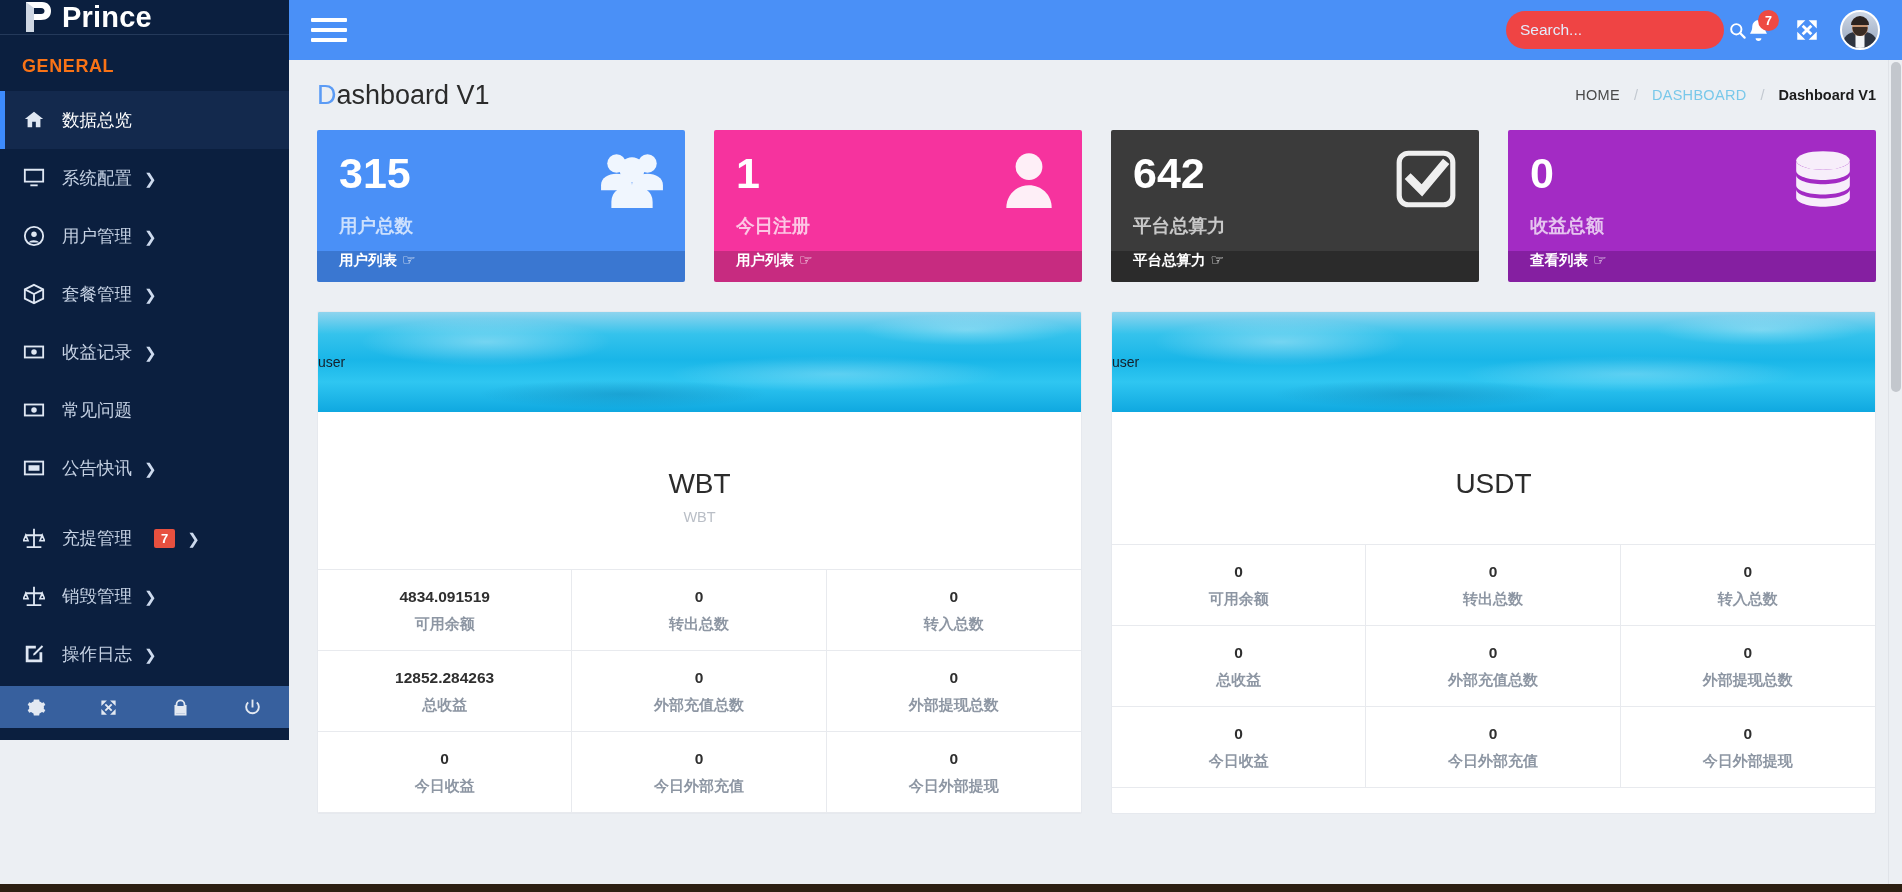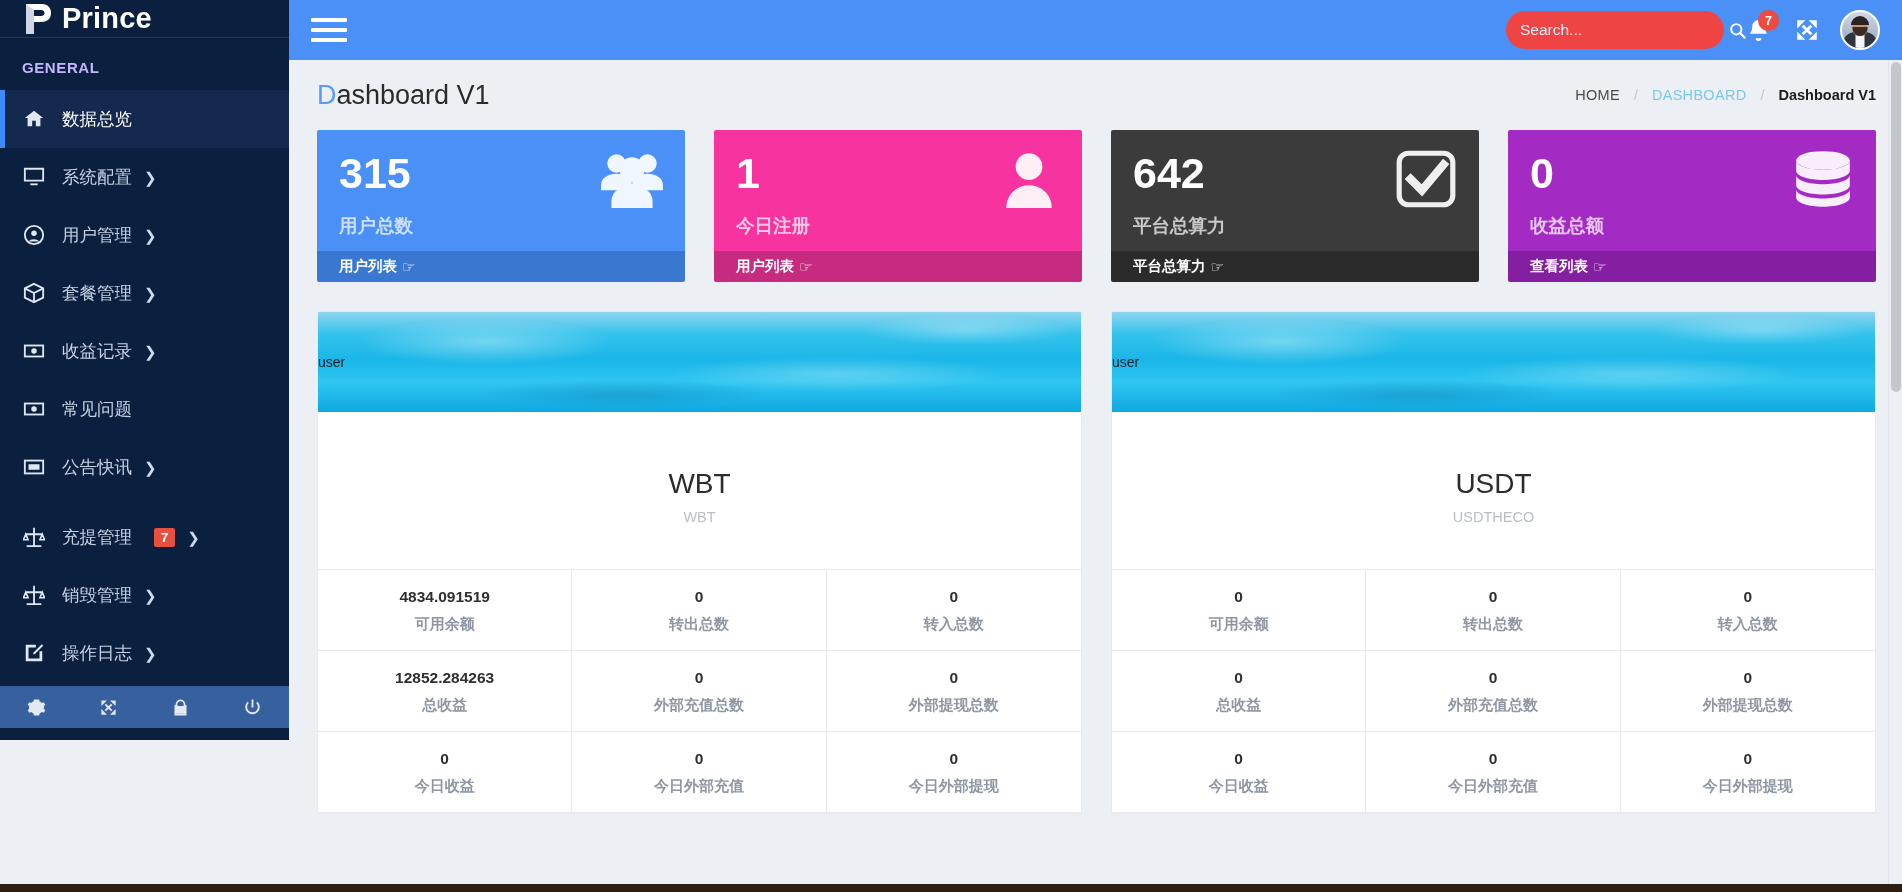--- a/index.html
+++ b/index.html
@@ -21,21 +21,21 @@
   .brand {
     height: 60px; display: flex; align-items: center;
     padding-left: 22px; gap: 10px;
     border-bottom: 1px solid #24395a;
   }
   .brand-logo { width: 30px; height: 34px; position: relative; display:block; }
   .brand-name {
     color: #ffffff; font-size: 29px; font-weight: 700; letter-spacing: .2px;
   }
   .menu-head {
-    color: #c4b5fd; font-size: 15px; font-weight: 700;
+    color: #f97316; font-size: 18px; font-weight: 700;
     letter-spacing: .6px; padding: 21px 0 14px 22px;
   }
   .nav { flex: 0 0 auto; }
   .nav-item {
     display: flex; align-items: center; gap: 16px;
     height: 58px; padding-left: 22px;
     color: #c6d2e4; font-size: 17.5px; position: relative; cursor: pointer;
   }
   .nav-item.active { background: #13294d; color: #ffffff; }
   .nav-item.active::before {
@@ -113,21 +113,21 @@
   .content { flex: 1; padding: 0 26px 0 28px; overflow: hidden; }
 
   .stat-row { display: flex; gap: 29px; }
   .stat-card { flex: 1; border-radius: 2px; overflow: hidden; }
   .stat-top { position: relative; padding: 22px 22px 16px 22px; height: 121px; }
   .stat-num { font-size: 43px; font-weight: 700; color: #ffffff; line-height: 1; }
   .stat-label { font-size: 18.5px; font-weight: 700; color: rgba(255,255,255,.72); margin-top: 18px; }
   .stat-ico { position: absolute; right: 20px; top: 20px; opacity: .92; }
   .stat-ico svg { width: 66px; height: 58px; fill: #ffffff; }
   .stat-foot {
-    height: 31px; display: flex; align-items: center; gap: 5px;
+    height: 31px; display: flex; gap: 5px;
     padding-left: 22px; color: #ffffff; font-size: 14.5px; font-weight: 700; cursor: pointer;
   }
   .hand { font-size: 15px; }
 
   .coin-row { display: flex; gap: 29px; margin-top: 29px; }
   .coin-card { flex: 1; background: #ffffff; border: 1px solid #e6e9ee; border-radius: 2px; overflow: hidden; }
   .coin-banner {
     height: 100px; position: relative;
     background:
       linear-gradient(180deg,#8fd4ee 0%, #35c3ec 22%, #19b6e8 48%, #2fc6f1 70%, #0fa8e0 100%);
@@ -518,21 +518,20 @@
               </div>
           </div>
         </div>
 
         <div class="coin-card">
           <div class="coin-banner">
             <span class="coin-banner-text">user</span>
           </div>
           <div class="coin-title-wrap">
             <div class="coin-title">USDT</div>
-            <div class="coin-sub">USDTHECO</div>
           </div>
           <div class="coin-grid">
             <div class="coin-cell">
                 <div class="coin-val">0</div>
                 <div class="coin-cap">可用余额</div>
               </div>
             <div class="coin-cell">
                 <div class="coin-val">0</div>
                 <div class="coin-cap">转出总数</div>
               </div>

